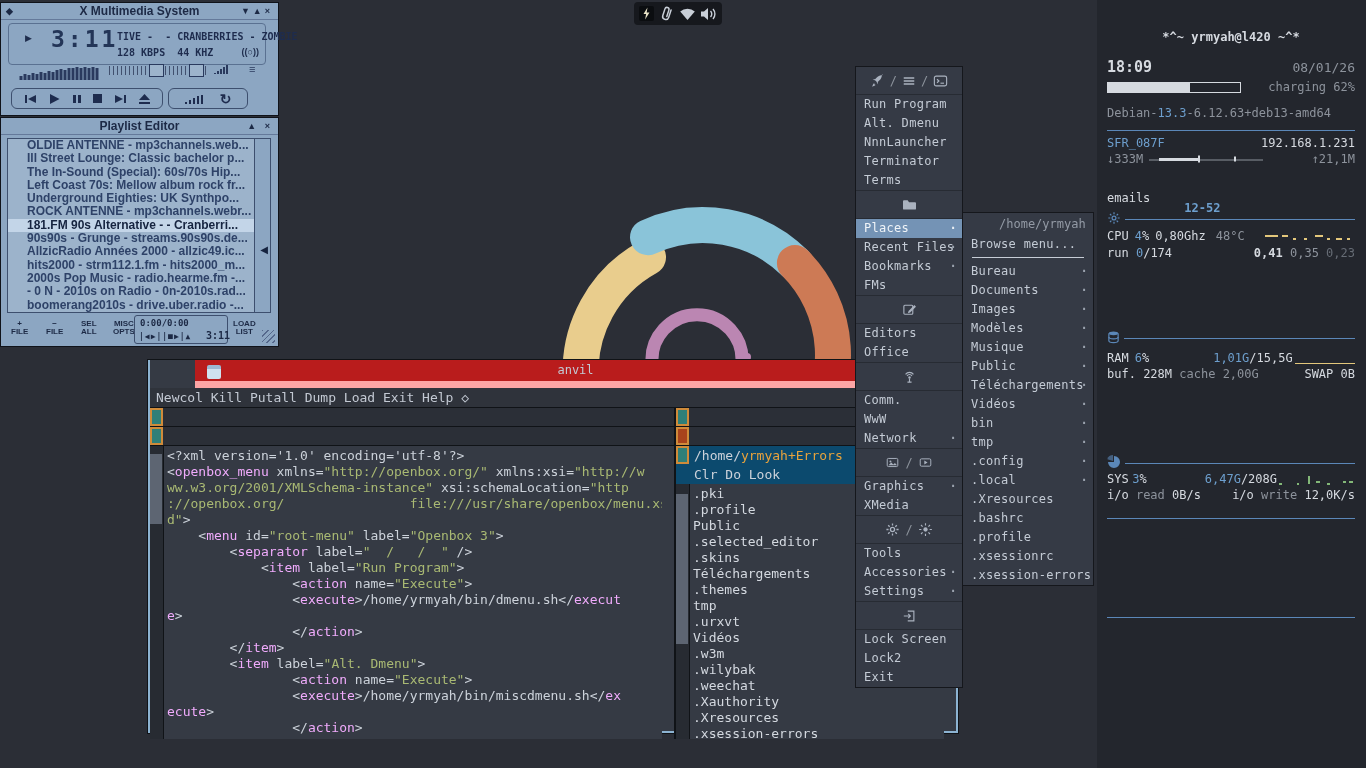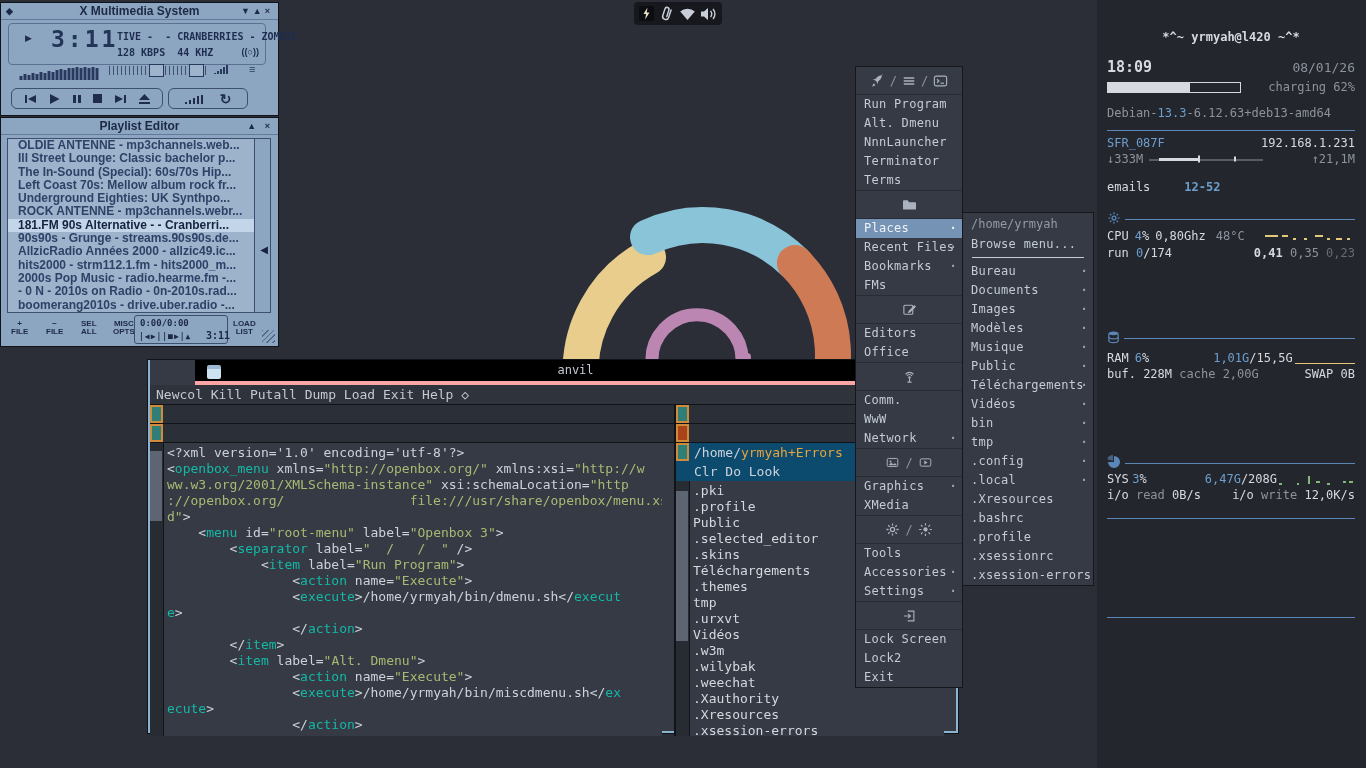--- a/index.html
+++ b/index.html
@@ -47,38 +47,38 @@
   #x-listicn{position:absolute;left:248px;top:60px;font-size:11px;font-weight:bold;color:#2a3a5e;letter-spacing:-1px;}
   .btngrp{position:absolute;top:85px;height:19px;border:1px solid #3d4f6e;border-radius:6px;
           display:flex;align-items:center;justify-content:space-evenly;color:#1e2c4e;}
   .xbtn{display:flex;align-items:center;cursor:default;}
 
   
   #playlist{position:absolute;left:0;top:117px;width:277px;height:228px;z-index:15;}
   #pl-box{position:absolute;left:6px;top:20px;width:246px;height:173px;background:#9cb3cb;
           border:1px solid #3d4f6e;overflow:hidden;}
   .pl-item{height:13.3px;line-height:13.3px;font-weight:bold;font-size:12px;color:#2e4268;
-           white-space:nowrap;overflow:hidden;padding-left:10px;}
+           white-space:nowrap;overflow:hidden;padding-left:19px;}
   .pl-item.sel{background:#c3d5e8;color:#15233f;}
   #pl-sb{position:absolute;left:253px;top:20px;width:15px;height:173px;border:1px solid #3d4f6e;background:#8ca6c2;}
   #pl-sb .thumb{position:absolute;right:2px;top:105px;font-size:10px;color:#15233f;}
   .tinybtn{position:absolute;font-weight:bold;font-size:8px;line-height:8px;text-align:center;color:#1c2945;white-space:pre;}
   #pl-disp{position:absolute;left:133px;top:197px;width:92px;height:27px;border:1px solid #3d4f6e;border-radius:3px;
            font-family:"DejaVu Sans Mono",monospace;font-weight:bold;color:#1c2945;}
   #pl-disp .t1{position:absolute;left:5px;top:2px;font-size:9px;}
   #pl-disp .tp{position:absolute;left:4px;bottom:2px;font-size:8px;letter-spacing:1px;}
   #pl-time{position:absolute;right:4px;bottom:2px;font-size:10px;}
   #pl-grip{position:absolute;right:3px;bottom:3px;width:13px;height:13px;
       background:repeating-linear-gradient(135deg,#55688c 0 1px,transparent 1px 4px);}
 
   
   #anvil{position:absolute;left:148px;top:360px;width:810px;height:373px;z-index:10;
          box-shadow:0 0 0 1px #101317;border:2px solid #8cb3d2;border-top:none;box-sizing:border-box;
          background:#353a44;font-size:13px;color:#ccd2da;}
-  #anvil-title{height:21px;background:#000000;position:relative;border-bottom:4px solid #fca5a5;margin-left:45px;}
+  #anvil-title{height:21px;background:#b91c1c;position:relative;border-bottom:7px solid #fca5a5;margin-left:45px;}
   #anvil-title .wicn{position:absolute;left:12px;top:5px;width:14px;height:10px;background:#cfe2ef;
       border-radius:2px;border-top:4px solid #9db9d2;}
   #anvil-title .tname{display:block;text-align:center;line-height:20px;font-size:12px;color:#c3c9d3;}
   #anvil-menu{height:19px;line-height:19px;background:#2f333b;border-bottom:1px solid #101317;
       padding-left:6px;color:#c3c9d3;white-space:pre;}
   #anvil-cols{display:flex;height:331px;}
   .acol{position:relative;overflow:hidden;}
   #acol-l{width:524px;}
   #acol-r{flex:1;border-left:2px solid #101317;}
   .tagrow{height:19px;line-height:19px;background:#2b2f37;border-bottom:1px solid #101317;
@@ -87,38 +87,38 @@
   .sq.teal{background:#2f7f78;}
   .sq.red{background:#a8431c;}
   .redtag{background:#0c4a6e;position:relative;padding-left:18px;}
   .redtag .l{height:19px;line-height:19px;white-space:pre;}
   .redtag .hl-orange{color:#e8a33c;}
   .abody{position:absolute;left:0;right:12px;bottom:0;background:#353a44;}
   .sbstrip{position:absolute;left:0;top:0;bottom:0;width:13px;background:#272b32;border-right:1px solid #101317;}
   .sbthumb{position:absolute;left:0;width:12px;background:#5d6572;}
   .code-wrap{position:absolute;left:17px;right:0;top:2px;}
   .code-line{height:16px;line-height:16px;white-space:pre;overflow:hidden;}
-  .c-w{color:#ccd2da}.c-b{color:#14b8a6}.c-g{color:#a9b973}
+  .c-w{color:#ccd2da}.c-b{color:#f0abfc}.c-g{color:#a9b973}
   .file-line{height:16px;line-height:16px;white-space:pre;color:#d4d9e0;}
 
   
   #menu{position:absolute;left:855px;top:66px;width:106px;background:#353a45;border:1px solid #15171c;z-index:30;
         font-size:12px;color:#c4cbd5;}
   .menu-item{height:19px;line-height:19px;padding:0 8px;position:relative;letter-spacing:.3px;white-space:nowrap;}
   .menu-item.hl{background:#7493b5;color:#f0f4f8;}
   .subdot{position:absolute;right:5px;top:0;font-weight:bold;color:#9aa2ad;}
   .menu-item.hl .subdot{color:#e8edf3;}
   .menu-sep{height:27px;display:flex;align-items:center;justify-content:center;gap:5px;color:#aab2bf;
             border-top:1px solid #272b33;border-bottom:1px solid #272b33;}
   .menu-sep:first-child{border-top:none;}
   .menu-sep .mi{display:flex;}
   .sep-slash{color:#8d939c;}
   #submenu{position:absolute;left:962px;top:212px;width:130px;background:#353a45;border:1px solid #15171c;z-index:31;
            font-size:12px;color:#c4cbd5;}
-  .sm-title{height:22px;line-height:22px;color:#939aa5;padding-left:8px;white-space:nowrap;}
+  .sm-title{height:22px;line-height:22px;color:#939aa5;padding-left:36px;white-space:nowrap;}
   .sm-hr{border-top:1px solid #c7cdd6;margin:3px 9px 4px;}
 </style>
 </head>
 <body>
 
 <div class="abs" style="left:530px;top:200px;z-index:1;">
   <svg width="340" height="165" viewBox="0 0 340 165">
     <g fill="none" stroke-linecap="round">
       <path d="M50.9 159.5 A130 130 0 0 1 118 37.2" stroke="#e9cd8d" stroke-width="36" transform="translate(0,20)"></path>
       <path d="M118 17.2 A130 130 0 0 1 264.9 43.1" stroke="#8ac4d9" stroke-width="36" transform="translate(0,20)"></path>
@@ -520,21 +520,21 @@
       <svg width="118" height="10" viewBox="0 0 118 10">
           <path d="M2 6h114" stroke="#8d939c" stroke-width="1"></path>
           <rect x="12" y="4" width="40" height="3" fill="#d6dae0"></rect>
           <path d="M52 1.5v7M88 2.5v5" stroke="#d6dae0" stroke-width="2"></path>
         </svg>
     </span>
     <span class="cg" style="margin-left:auto;">↑21,1M</span>
   </div>
   <div class="row" style="top:180px;justify-content:flex-start;">
     <span class="cw">emails</span>
-    <span class="cb bold" style="margin-left:34px;">12-52</span>
+    <span class="cb bold" style="margin-left:34px;margin-top:21px;">12-52</span>
   </div>
 
   <div class="chdr" style="top:211px;">
     <span class="mi">
       <svg width="14" height="14" viewBox="0 0 16 16">
           <circle cx="8" cy="8" r="2.2" fill="none" stroke="currentColor" stroke-width="1.4"></circle>
           <path d="M8 1.5v2.3M8 12.2v2.3M1.5 8h2.3M12.2 8h2.3M3.4 3.4l1.6 1.6M11 11l1.6 1.6M12.6 3.4L11 5M5 11l-1.6 1.6" stroke="currentColor" stroke-width="1.4"></path>
         </svg>
     </span>
       <span class="ln"></span>

